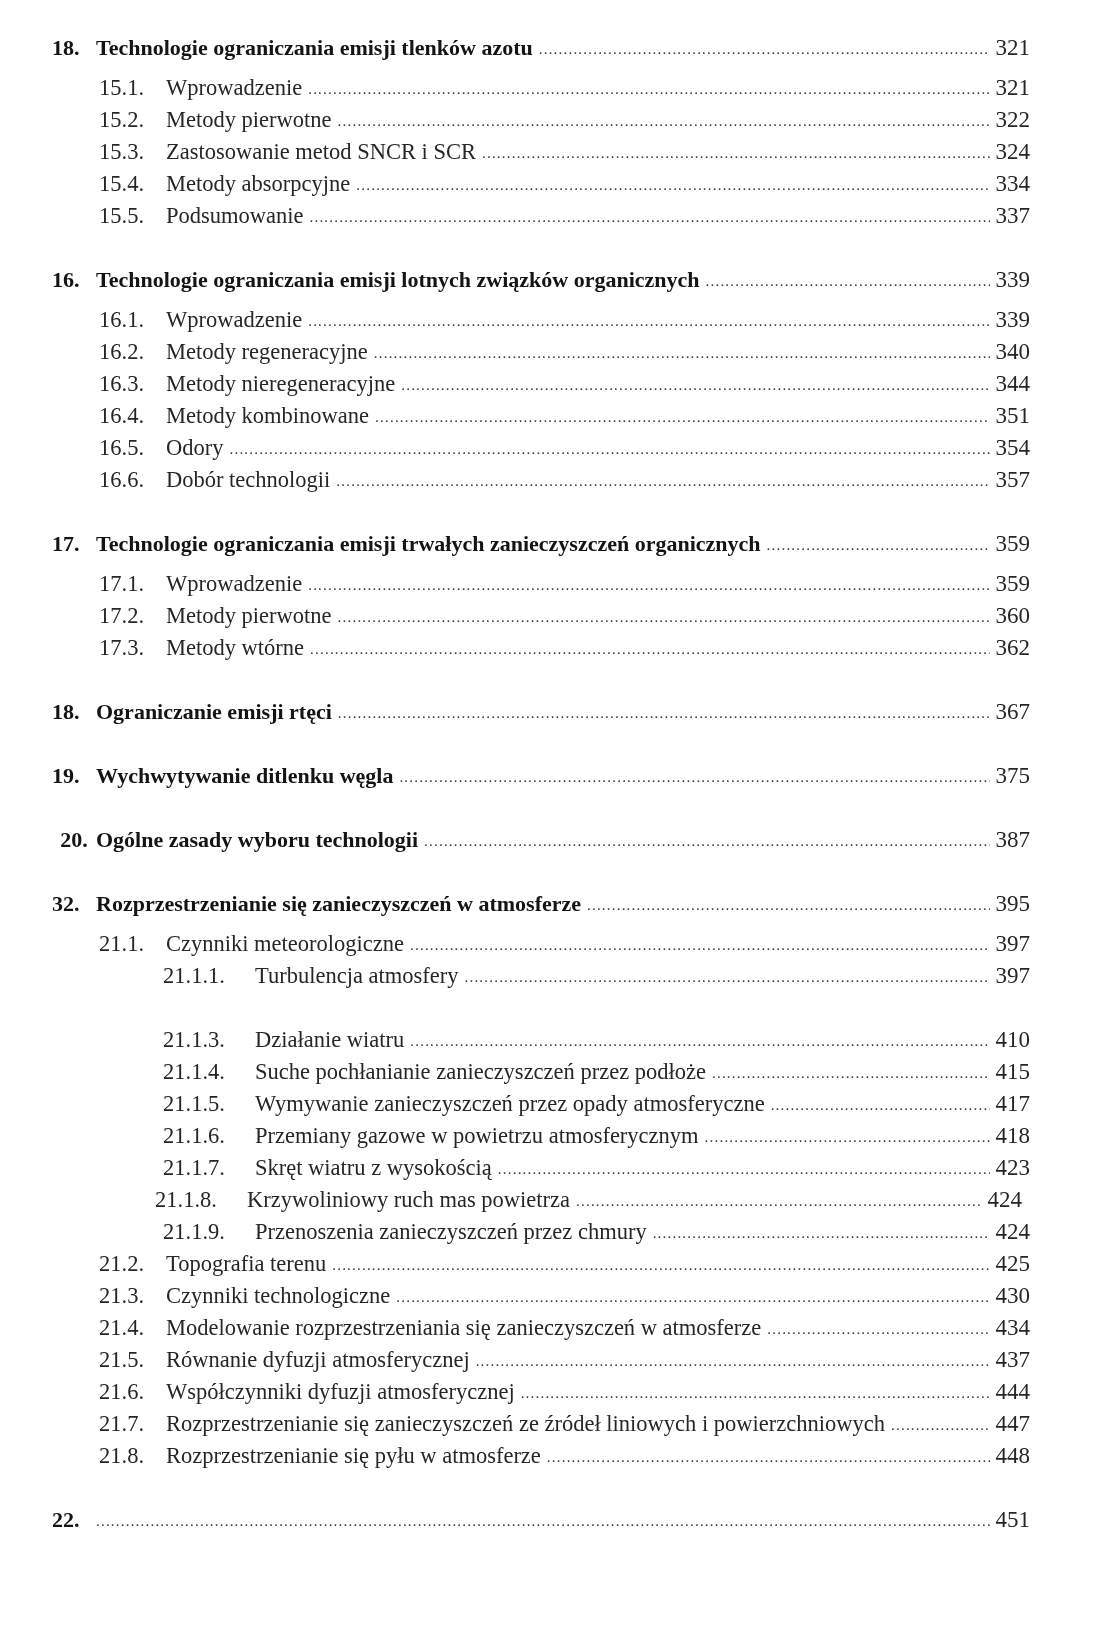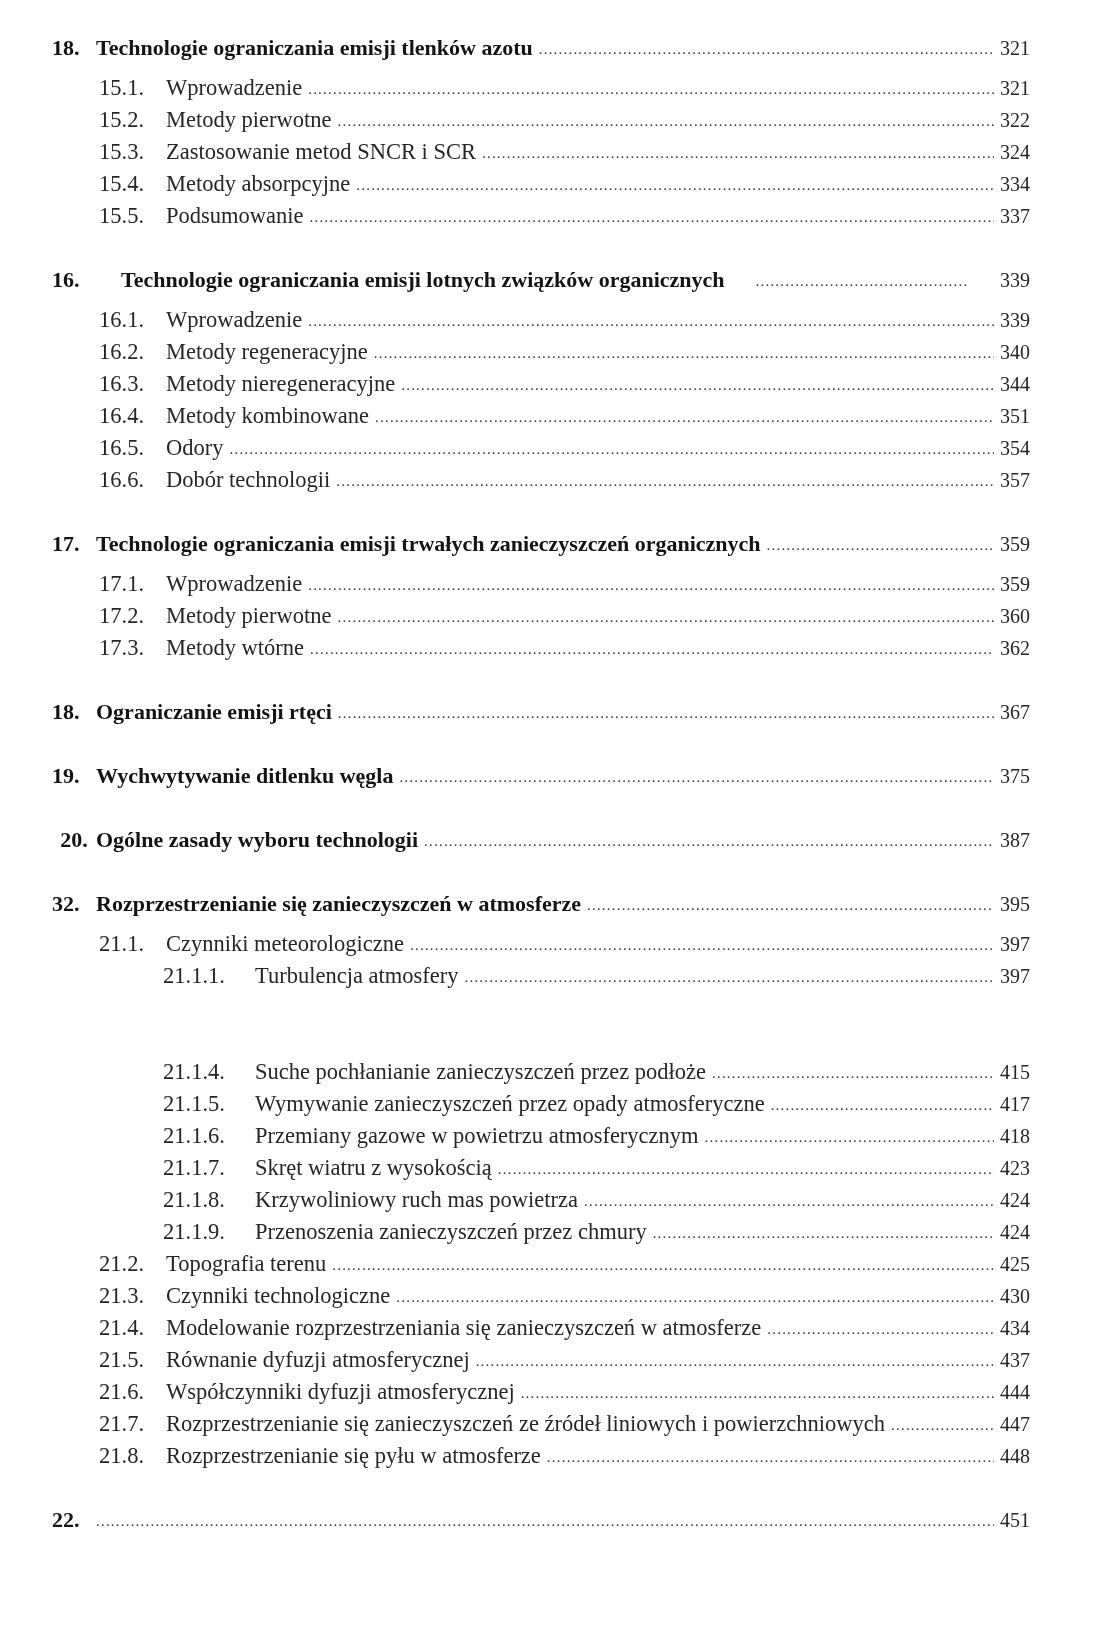--- a/index.html
+++ b/index.html
@@ -56,21 +56,21 @@
     position: relative;
     top: -1px;
   }
   .leader::before {
     content: "......................................................................................................................................................................................................................................................................................................................................";
   }
   .page {
     flex: 0 0 auto;
     padding-left: 6px;
     font-weight: normal;
-    font-size: 20px;
+    font-size: 23px;
     color: #262626;
   }
 </style>
 </head>
 <body>
 
 <div id="toc">
     <div class="row chapter" style="left: 52px; top: 34px; width: 978px;">
       <span class="num" style="width: 44px;">18.</span>
       <span class="title">Technologie ograniczania emisji tlenków azotu</span>
@@ -100,21 +100,21 @@
       <span class="title">Metody absorpcyjne</span>
       <span class="leader"></span>
       <span class="page">334</span>
     </div>
     <div class="row section" style="left: 99px; top: 202px; width: 931px;">
       <span class="num" style="width: 67px;">15.5.</span>
       <span class="title">Podsumowanie</span>
       <span class="leader"></span>
       <span class="page">337</span>
     </div>
-    <div class="row chapter" style="left: 52px; top: 266px; width: 978px; gap: 25px;">
+    <div class="row chapter" style="left: 52px; top: 266px; width: 978px;">
       <span class="num" style="width: 44px;">16.</span>
       <span class="title">Technologie ograniczania emisji lotnych związków organicznych</span>
       <span class="leader"></span>
       <span class="page">339</span>
     </div>
     <div class="row section" style="left: 99px; top: 306px; width: 931px;">
       <span class="num" style="width: 67px;">16.1.</span>
       <span class="title">Wprowadzenie</span>
       <span class="leader"></span>
       <span class="page">339</span>
@@ -202,20 +202,26 @@
       <span class="title">Czynniki meteorologiczne</span>
       <span class="leader"></span>
       <span class="page">397</span>
     </div>
     <div class="row subsection" style="left: 163px; top: 962px; width: 867px;">
       <span class="num" style="width: 92px;">21.1.1.</span>
       <span class="title">Turbulencja atmosfery</span>
       <span class="leader"></span>
       <span class="page">397</span>
     </div>
+    <div class="row subsection" style="left: 163px; top: 1026px; width: 867px;">
+      <span class="num" style="width: 92px;">21.1.3.</span>
+      <span class="title">Działanie wiatru</span>
+      <span class="leader"></span>
+      <span class="page">410</span>
+    </div>
     <div class="row subsection" style="left: 163px; top: 1058px; width: 867px;">
       <span class="num" style="width: 92px;">21.1.4.</span>
       <span class="title">Suche pochłanianie zanieczyszczeń przez podłoże</span>
       <span class="leader"></span>
       <span class="page">415</span>
     </div>
     <div class="row subsection" style="left: 163px; top: 1090px; width: 867px;">
       <span class="num" style="width: 92px;">21.1.5.</span>
       <span class="title">Wymywanie zanieczyszczeń przez opady atmosferyczne</span>
       <span class="leader"></span>
@@ -226,21 +232,21 @@
       <span class="title">Przemiany gazowe w powietrzu atmosferycznym</span>
       <span class="leader"></span>
       <span class="page">418</span>
     </div>
     <div class="row subsection" style="left: 163px; top: 1154px; width: 867px;">
       <span class="num" style="width: 92px;">21.1.7.</span>
       <span class="title">Skręt wiatru z wysokością</span>
       <span class="leader"></span>
       <span class="page">423</span>
     </div>
-    <div class="row subsection" style="left: 163px; top: 1186px; width: 867px;">
+    <div class="row subsection" style="left: 155px; top: 1186px; width: 867px;">
       <span class="num" style="width: 92px;">21.1.8.</span>
       <span class="title">Krzywoliniowy ruch mas powietrza</span>
       <span class="leader"></span>
       <span class="page">424</span>
     </div>
     <div class="row subsection" style="left: 163px; top: 1218px; width: 867px;">
       <span class="num" style="width: 92px;">21.1.9.</span>
       <span class="title">Przenoszenia zanieczyszczeń przez chmury</span>
       <span class="leader"></span>
       <span class="page">424</span>

